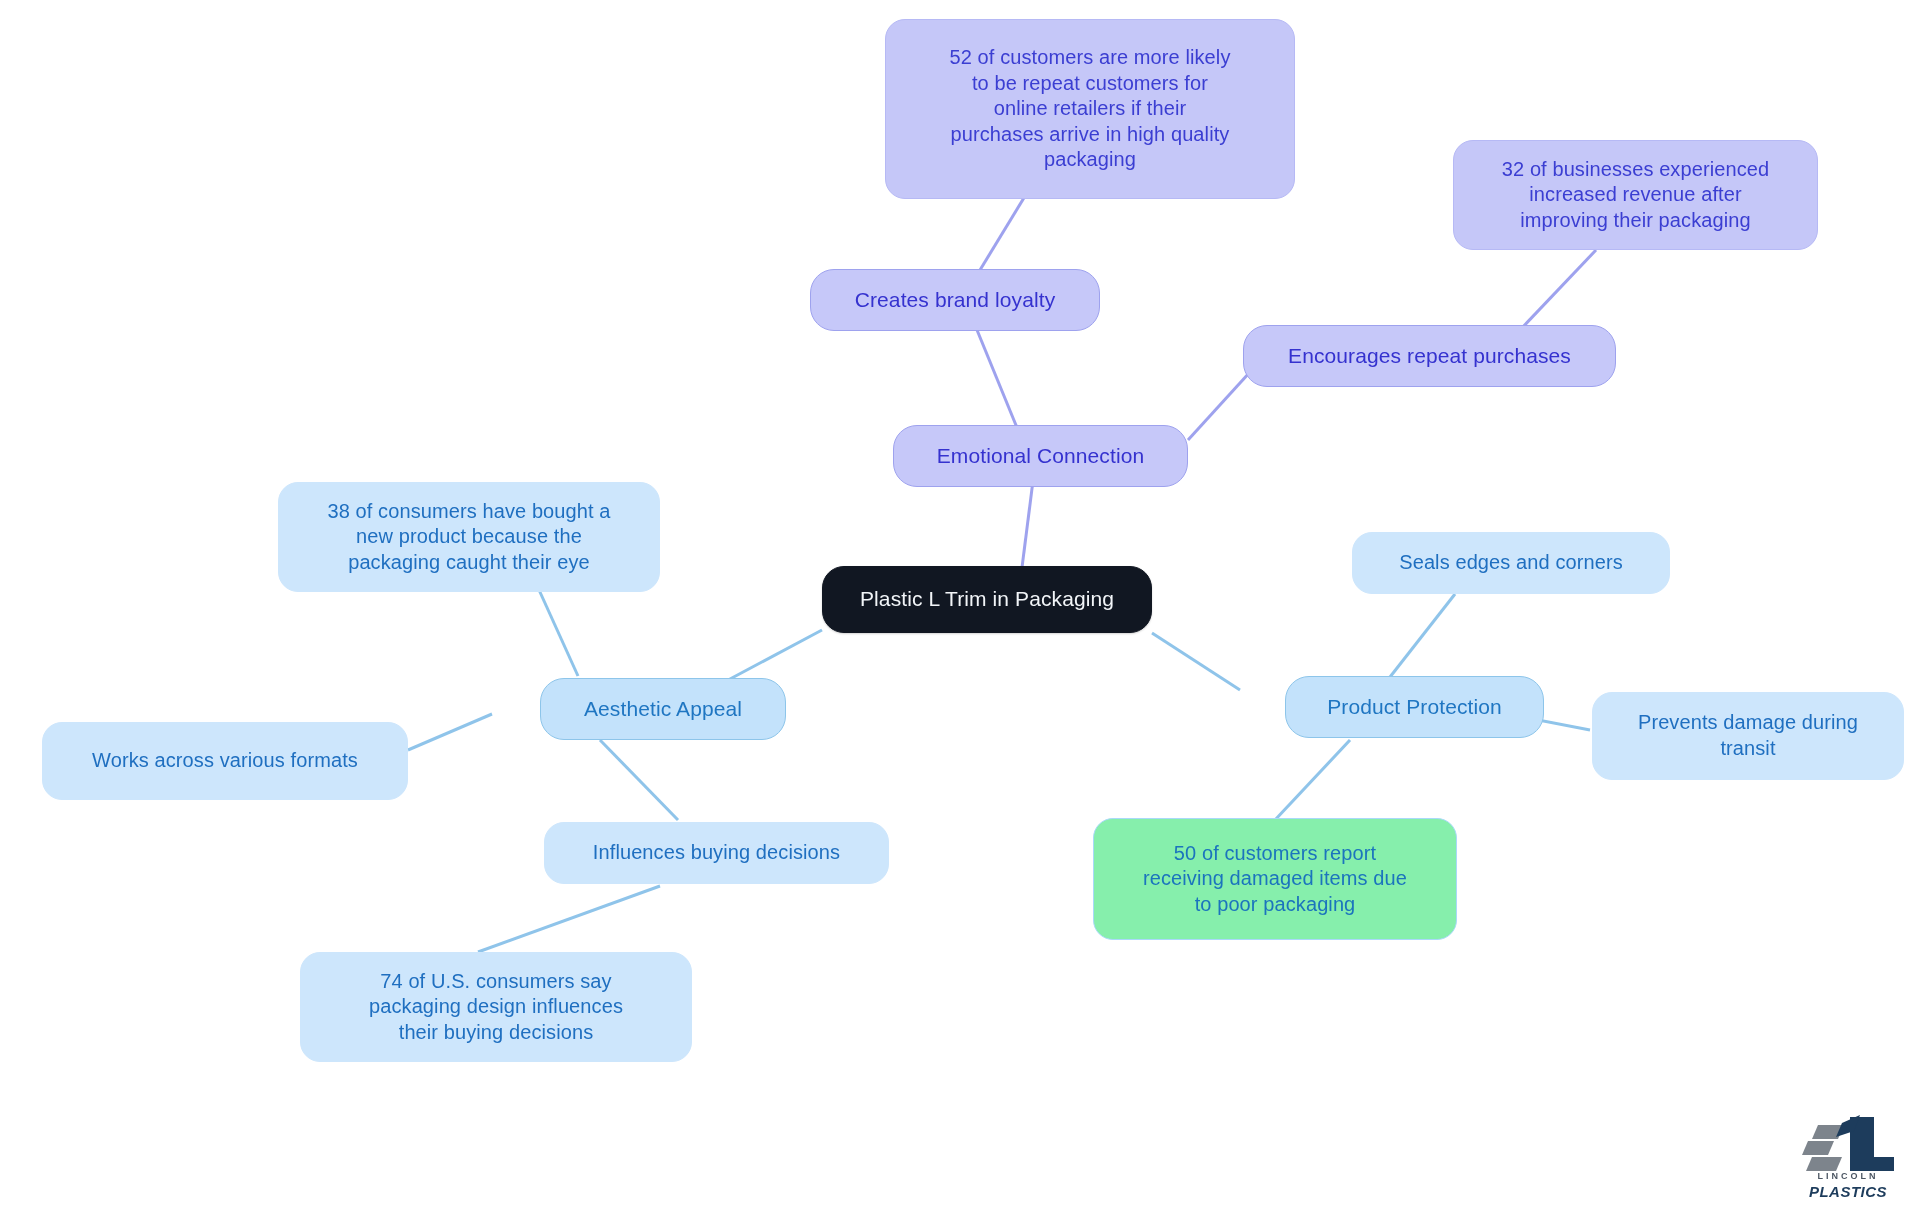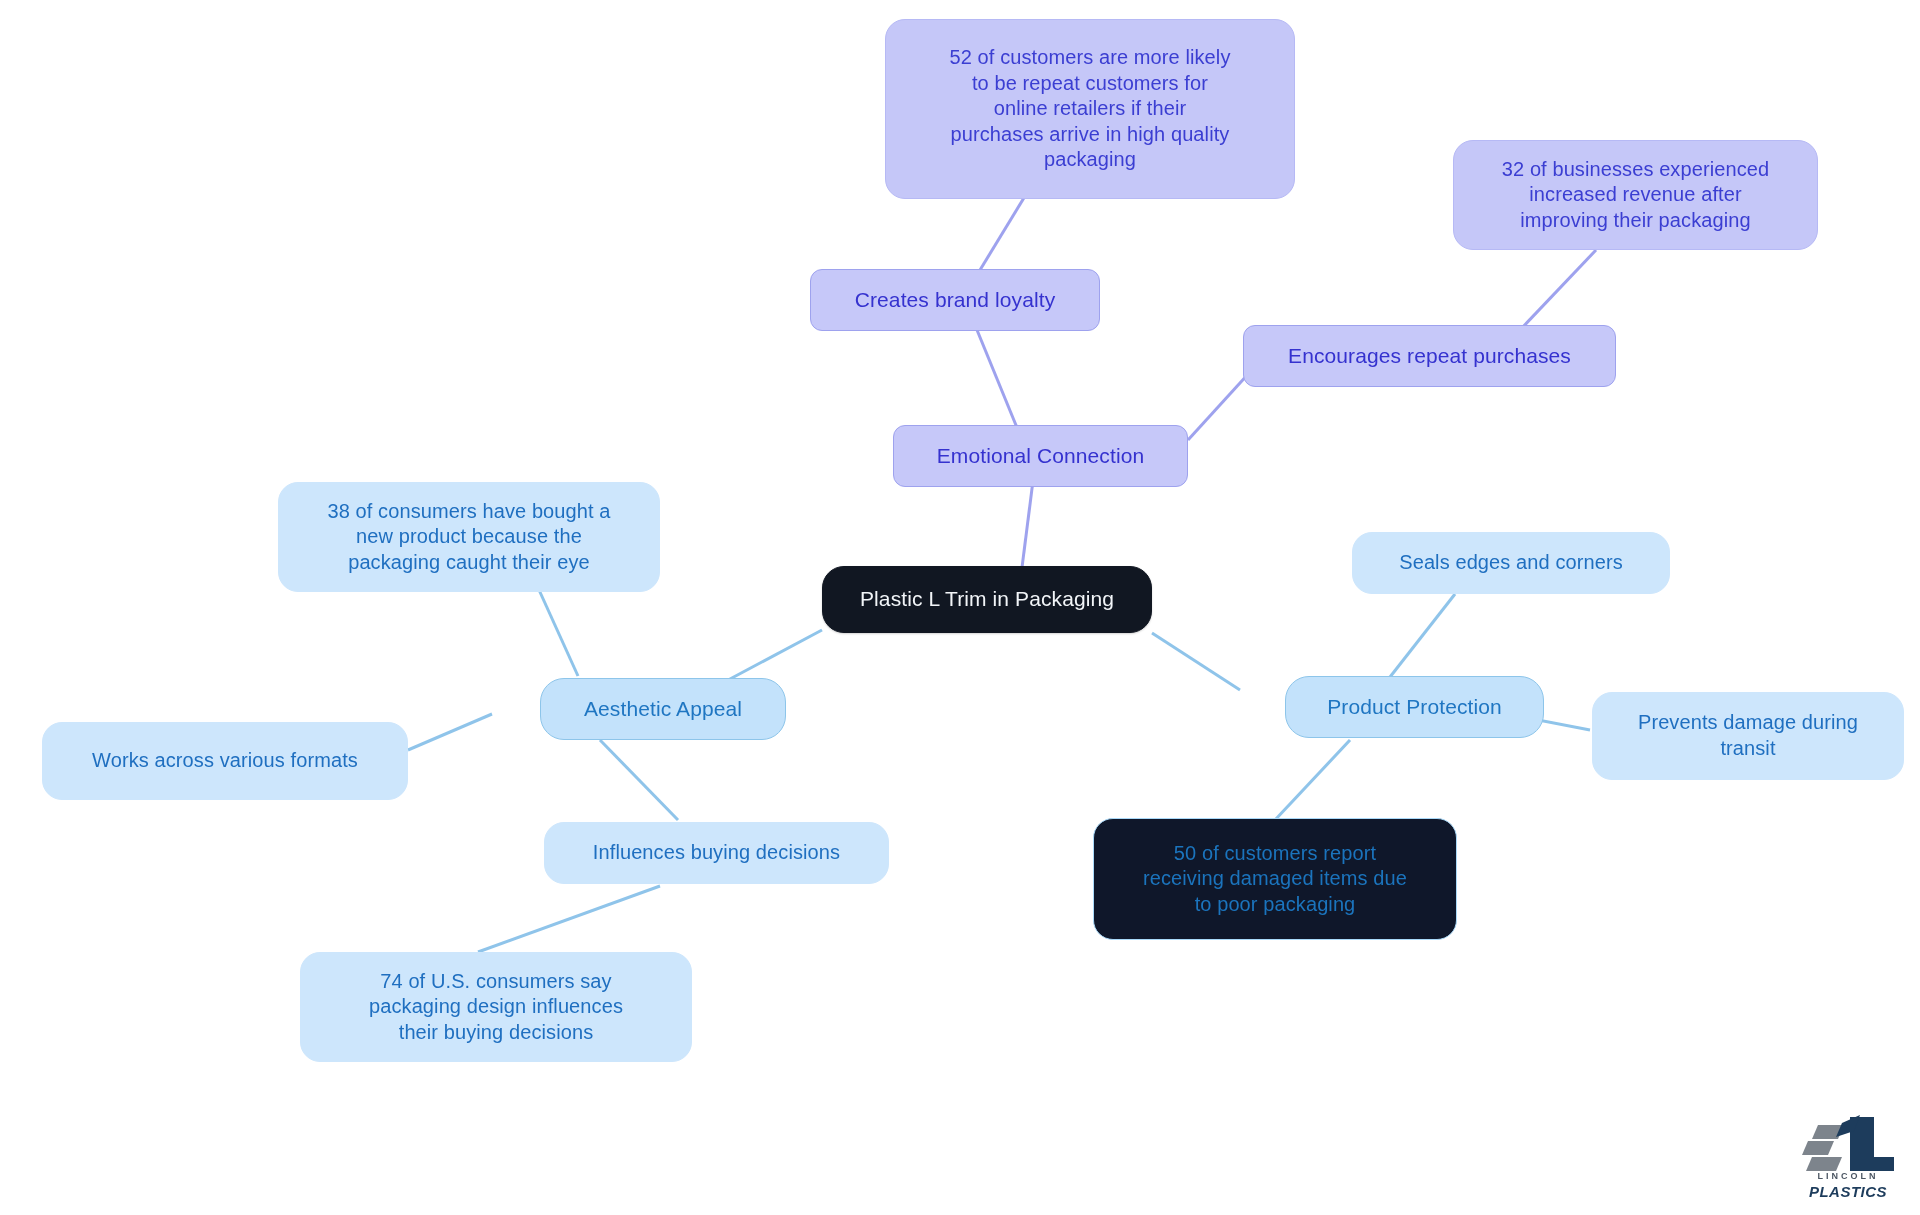--- a/index.html
+++ b/index.html
@@ -49,21 +49,21 @@
     border-radius: 22px;
     font-size: 21px;
     box-shadow: 0 1px 2px rgba(0,0,0,0.18);
   }
 
   
   .node.branch-purple {
     background: #c6c8f9;
     border: 1.5px solid #9ea2ee;
     color: #3532cf;
-    border-radius: 12px;
+    border-radius: 24px;
     font-size: 21px;
   }
   .node.leaf-purple {
     background: #c5c7f8;
     border: 1.5px solid #b6b9f5;
     color: #3b3ed2;
     border-radius: 20px;
     font-size: 20px;
   }
 
@@ -77,21 +77,21 @@
     margin-left: 45px;
   }
   .node.leaf-blue {
     background: #cde6fc;
     border: 1.5px solid #cde6fc;
     color: #1f6fc0;
     border-radius: 20px;
     font-size: 20px;
   }
   .node.leaf-blue-strong {
-    background: #0f172a;
+    background: #86efac;
     border: 1.5px solid #a9d9f9;
     color: #1b74bd;
     border-radius: 20px;
     font-size: 20px;
   }
 
   
   #logo {
     position: absolute;
     right: 26px;

